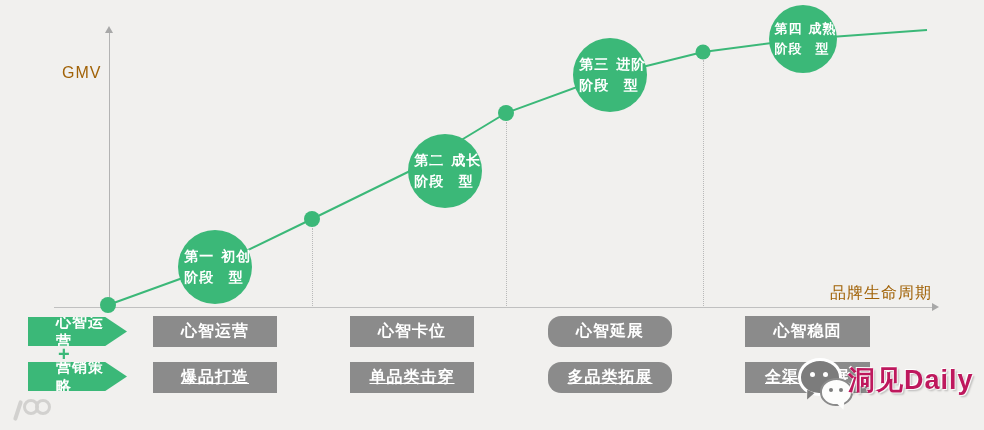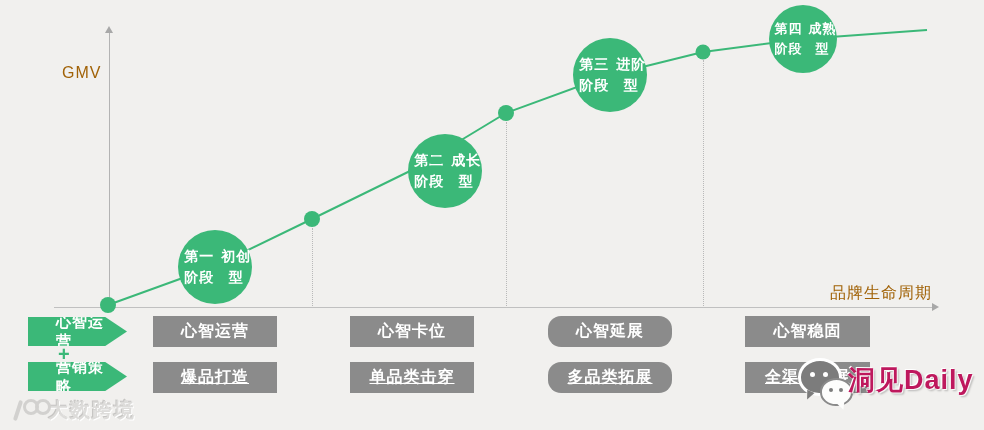--- a/index.html
+++ b/index.html
@@ -139,21 +139,20 @@
   <div class="cell r2 c2">单品类击穿</div>
   <div class="cell r2 c3">多品类拓展</div>
   <div class="cell r2 c4">全渠道发展</div>
 
   <div class="logo">
     <div class="logo-mark">
       <div class="logo-bar"></div>
       <div class="logo-ring ring-a"></div>
       <div class="logo-ring ring-b"></div>
     </div>
-    <div class="logo-text">大数跨境</div>
   </div>
 
   <div class="wm">
     <div class="wm-bubble-big">
       <div class="wm-eye-w eye-1"></div>
       <div class="wm-eye-w eye-2"></div>
     </div>
     <div class="wm-bubble-small">
       <div class="wm-eye-d eye-3"></div>
       <div class="wm-eye-d eye-4"></div>

